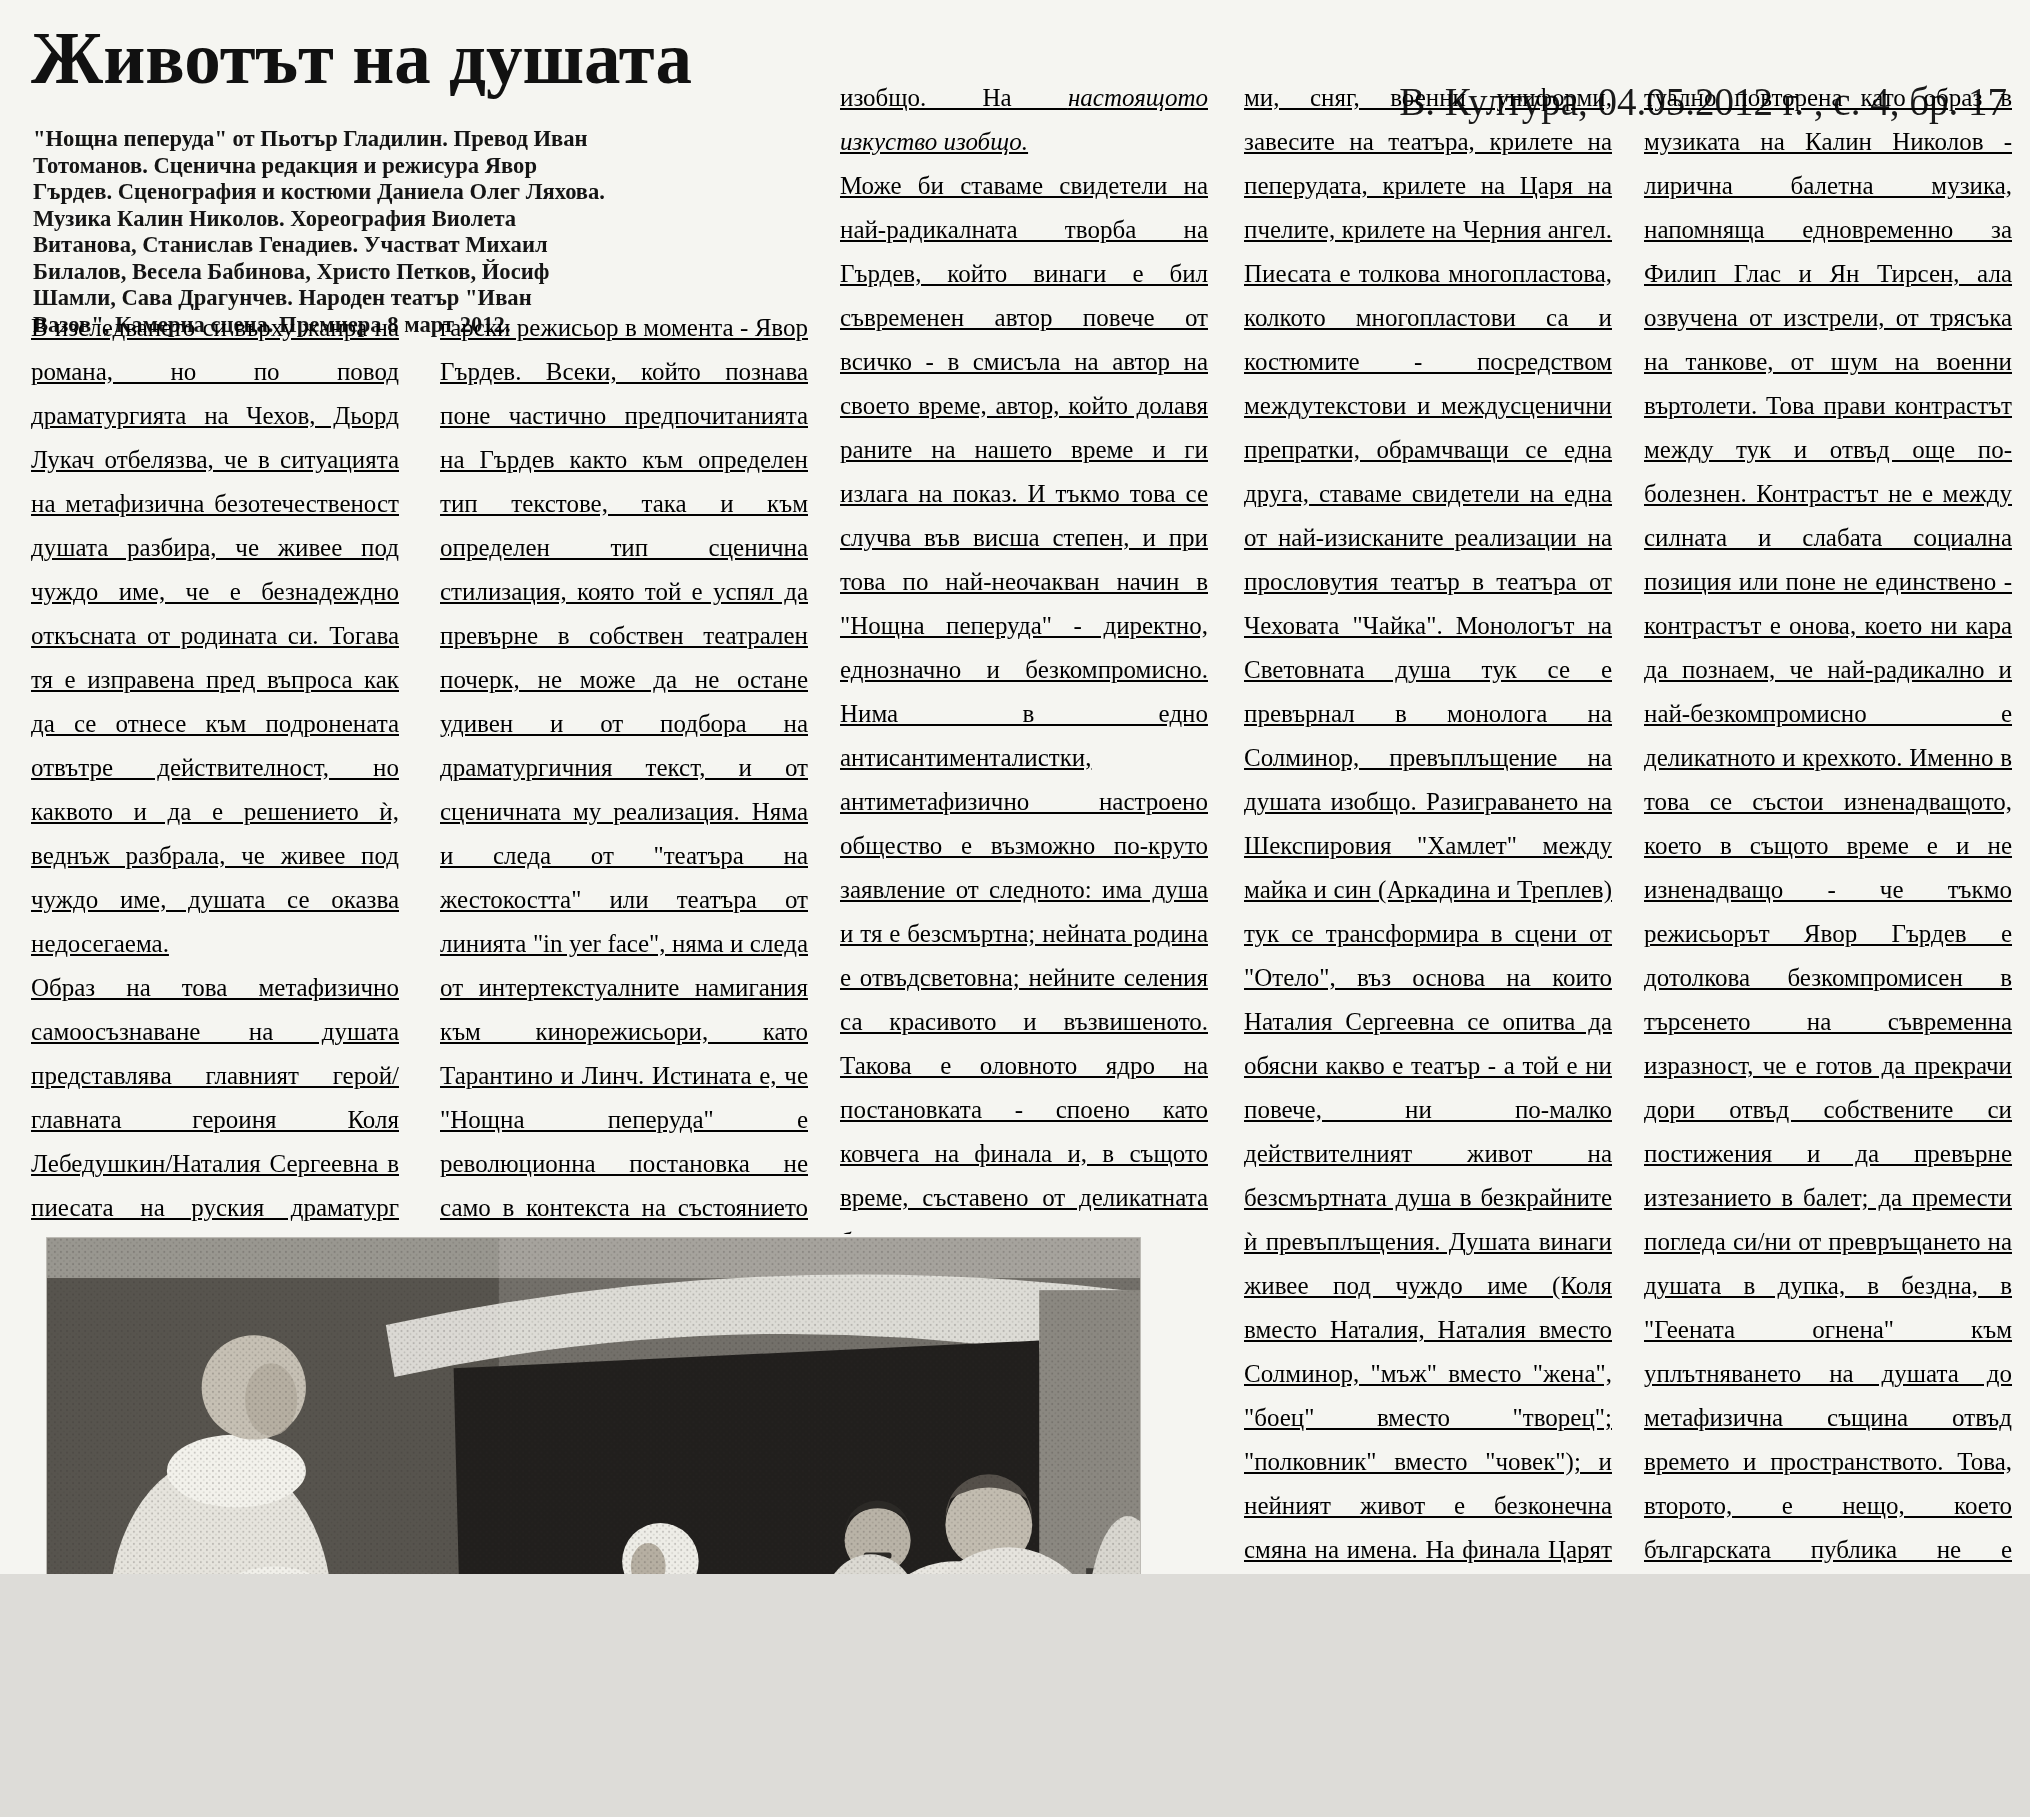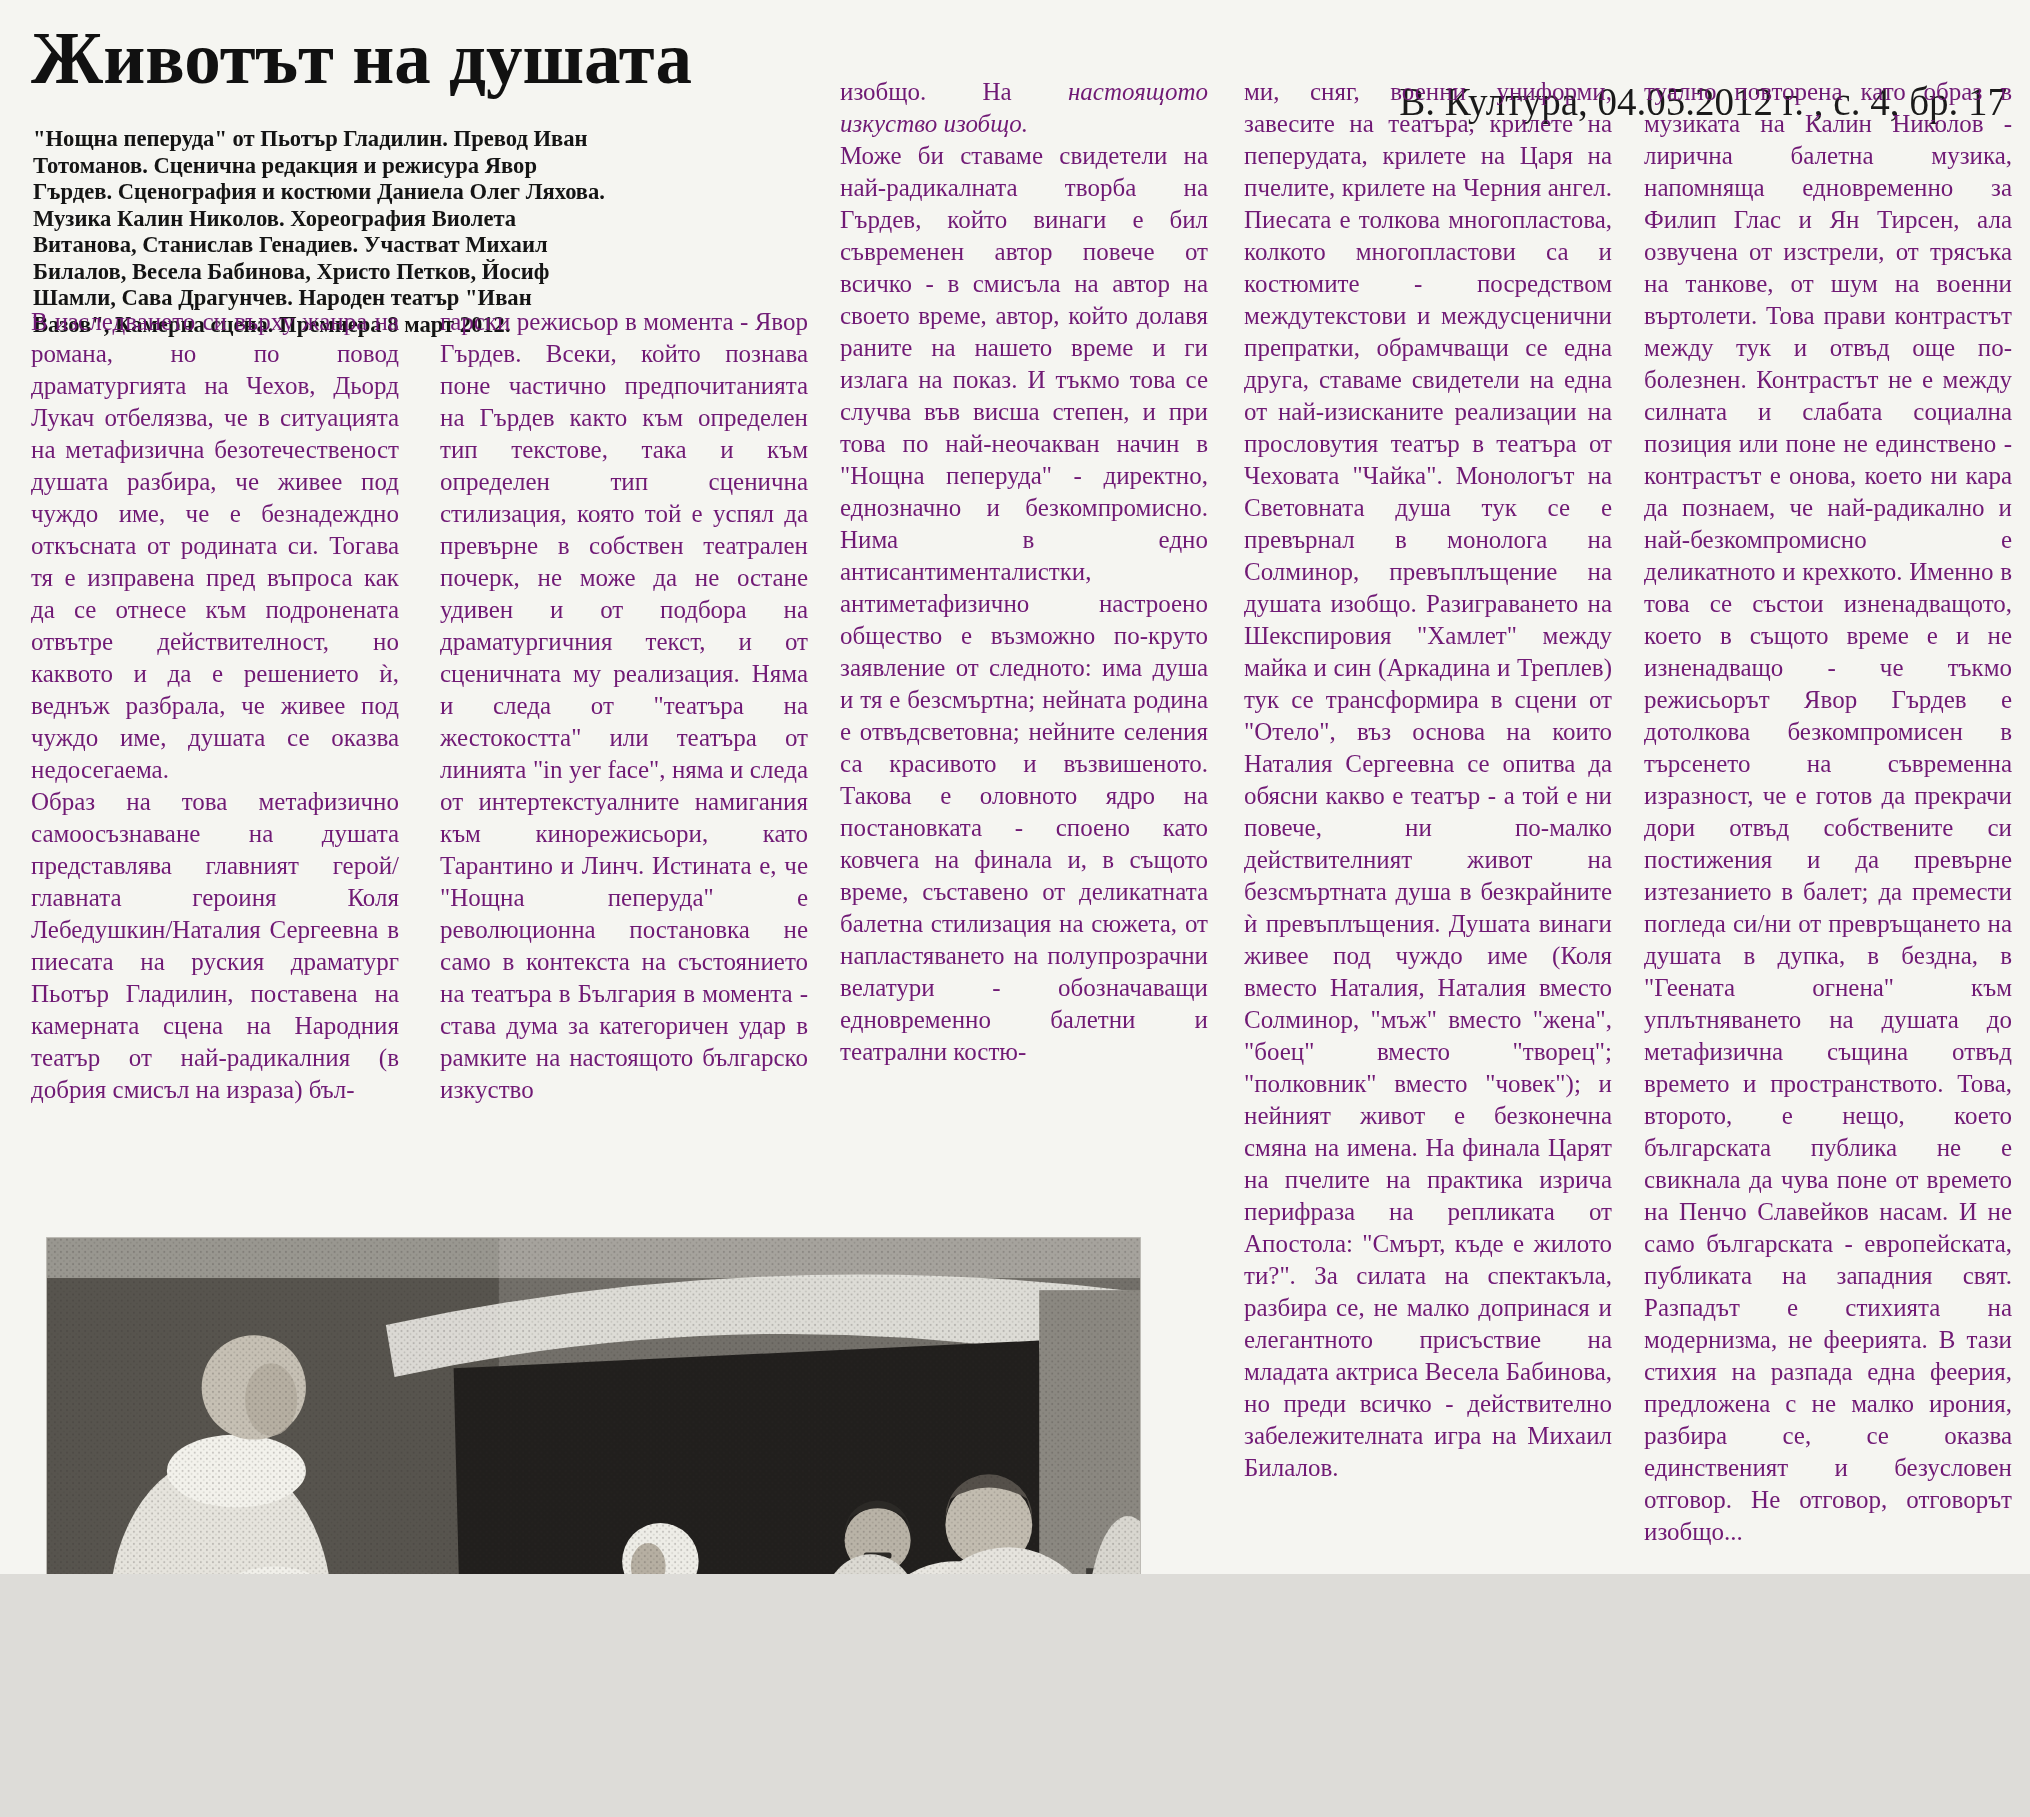--- a/index.html
+++ b/index.html
@@ -18,22 +18,22 @@
     position:absolute;right:24px;top:35px;
     font-size:39px;color:#1a1a1a;white-space:nowrap;margin-top:44px;
   }
   .lead{
     position:absolute;left:33px;top:126px;width:578px;
     font-size:22.6px;line-height:26.5px;font-weight:700;color:#141414;
     text-align:left;
   }
   .col{
     position:absolute;width:368px;
-    font-size:25px;line-height:32px;
-    text-align:justify;color:#701a75;overflow:hidden;
+    font-size:25px;line-height:44px;
+    text-align:justify;color:#000000;overflow:hidden;text-decoration:underline;
   }
   .col p{margin:0;padding:0;}
   #col1{left:31px;  top:306px; height:928px;}
   #col2{left:440px; top:306px; height:928px;}
   #col3{left:840px; top:76px;  height:1158px;}
   #col4{left:1244px;top:76px;  height:1736px;}
   #col5{left:1644px;top:76px;  height:1676px;}
   .italic{font-style:italic;}
   .photo{
     position:absolute;left:47px;top:1238px;width:1093px;height:544px;

